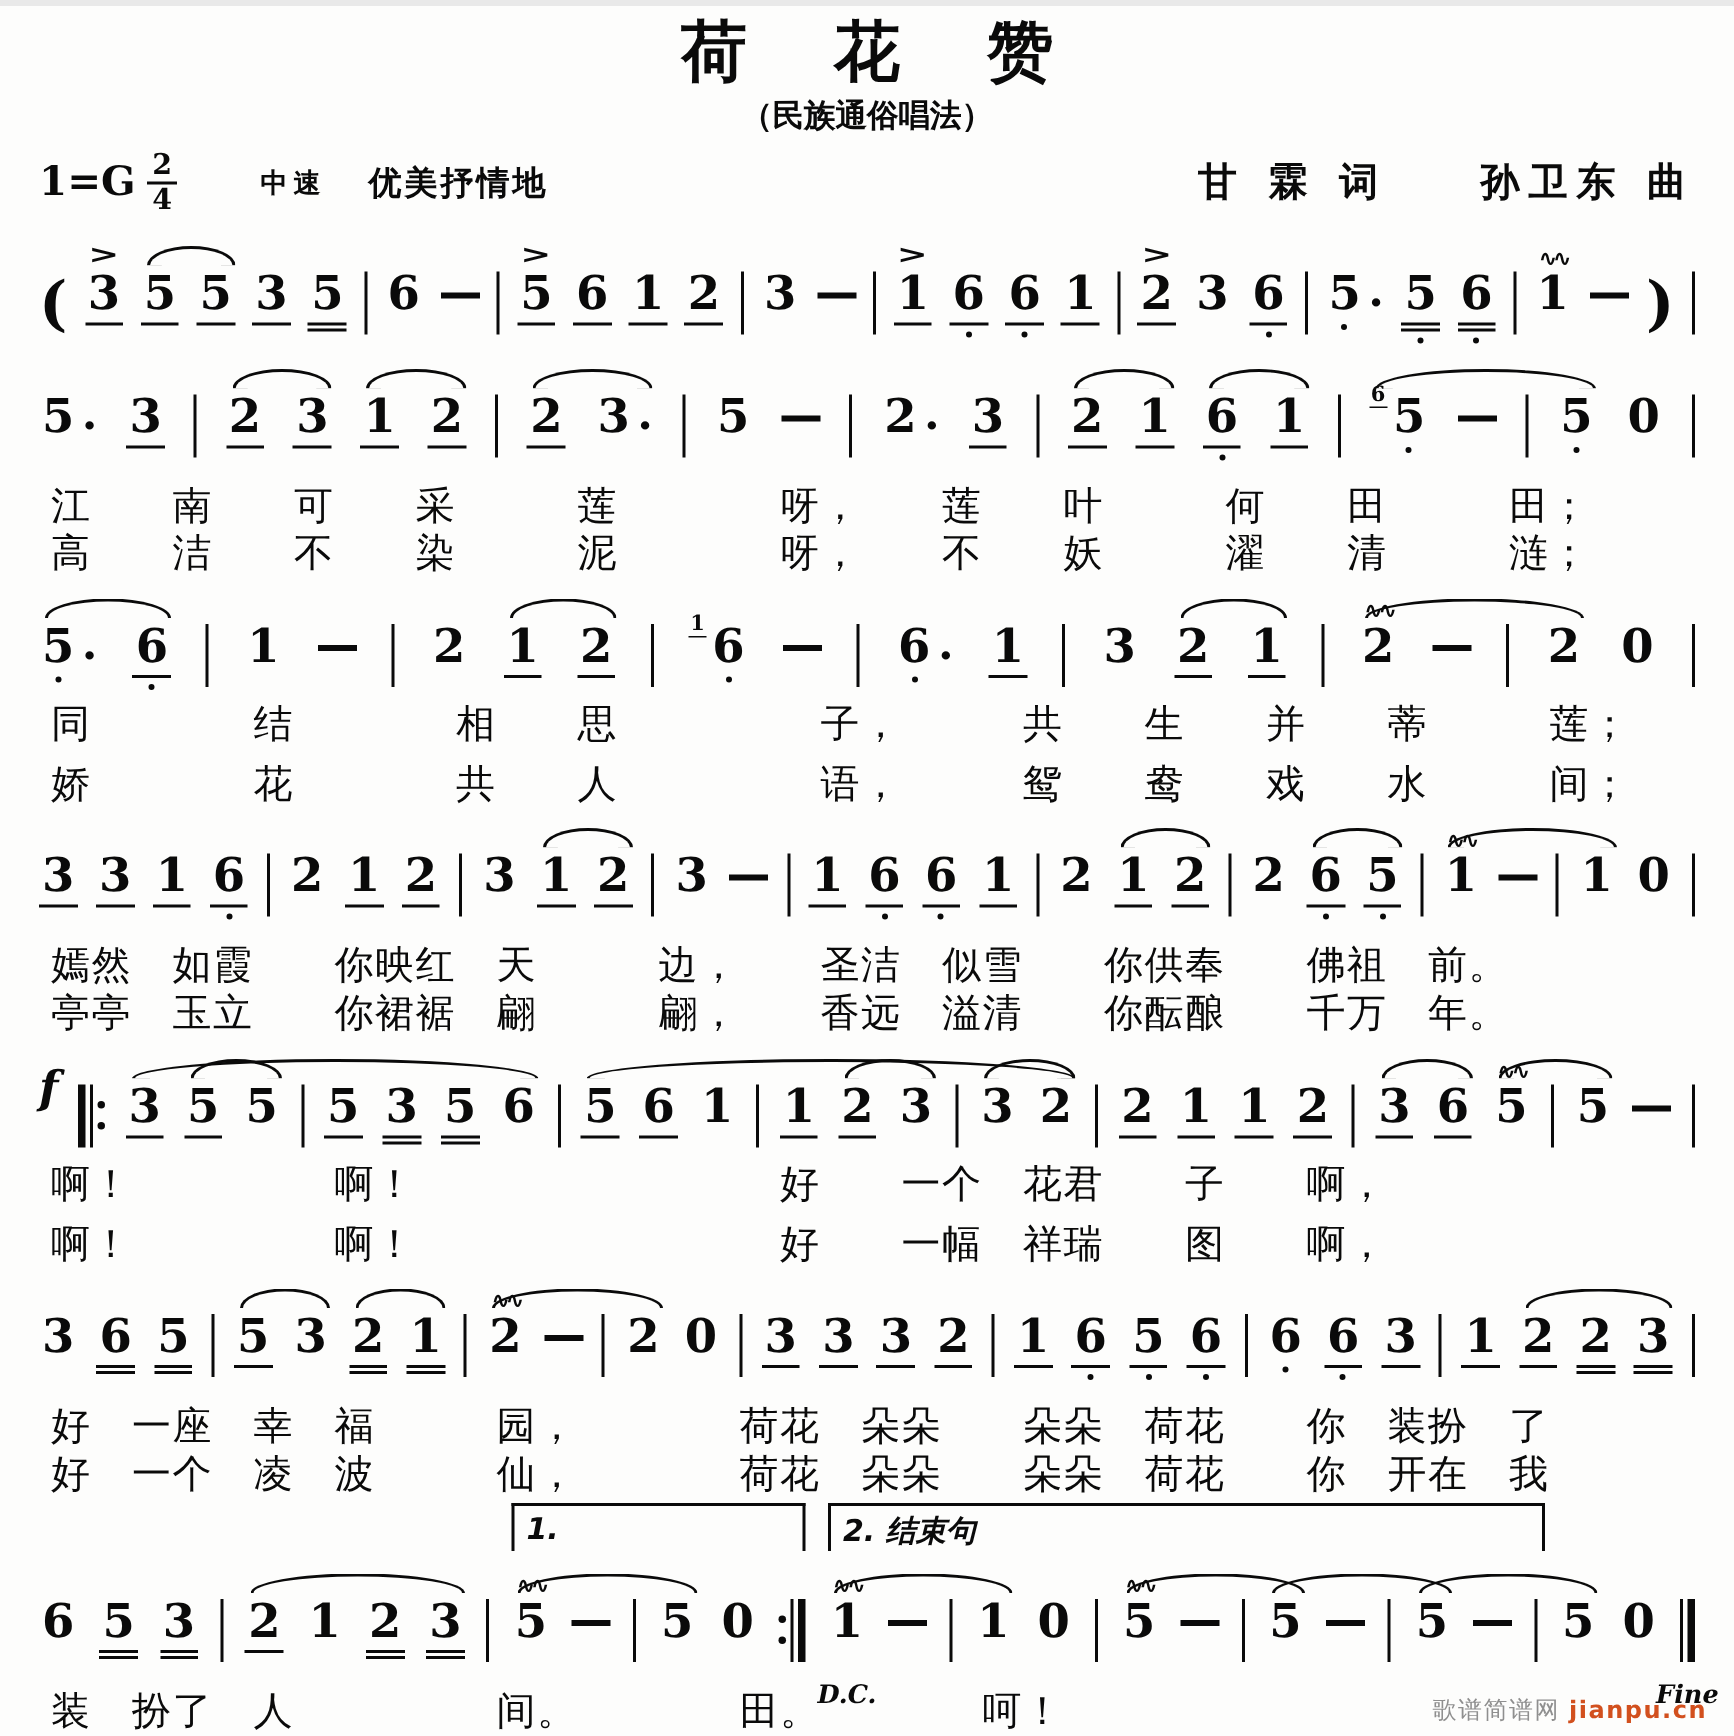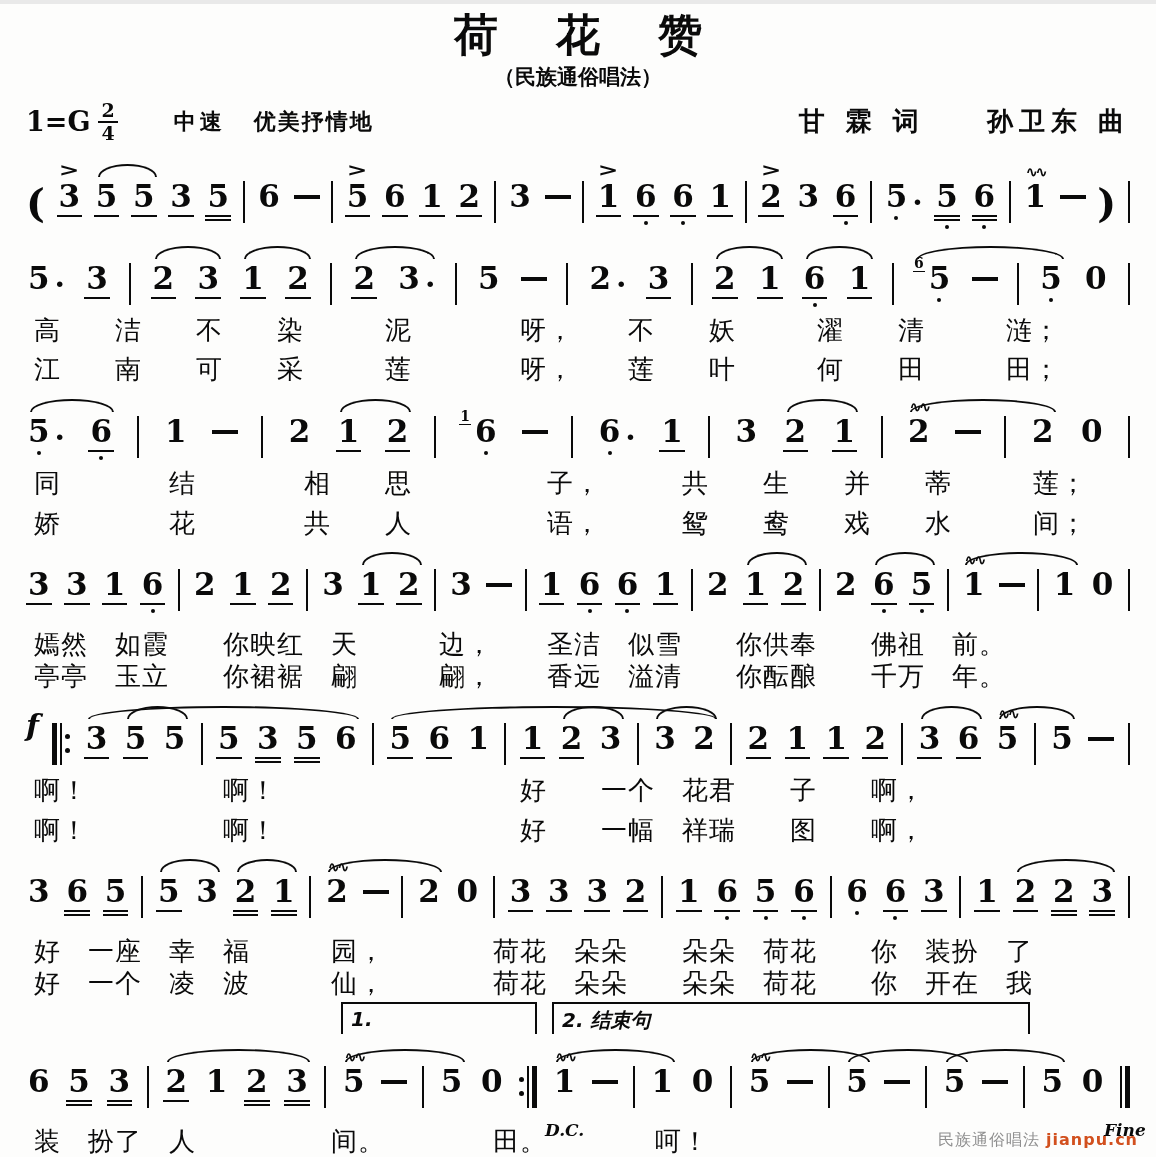--- a/index.html
+++ b/index.html
@@ -14,21 +14,21 @@
     text-align:center; font-size:44px; font-weight:bold; line-height:1.15;
     letter-spacing:58px; padding-left:58px;
     font-family:"DejaVu Serif", serif;
   }
   .subtitle{ text-align:center; font-size:21px; font-weight:bold; margin-top:2px; }
   .meta{ display:flex; align-items:center; margin-top:10px; font-weight:bold; }
   .keysig{ font-family:"DejaVu Serif", serif; font-size:27px; display:flex; align-items:center; }
   .frac{ display:inline-flex; flex-direction:column; align-items:center; margin-left:8px; line-height:1; }
   .frac .ftop{ font-size:19px; border-bottom:2px solid #0a0a0a; padding:0 3px 1px 3px; }
   .frac .fbot{ font-size:19px; padding-top:1px; }
-  .tempo{ font-size:22px; margin-left:56px; letter-spacing:4px; }
+  .tempo{ font-size:18px; margin-left:56px; letter-spacing:4px; }
   .expr{ font-size:22px; margin-left:28px; letter-spacing:2px; }
   .credits{ margin-left:auto; font-size:26px; letter-spacing:6px; }
   
   .score{ margin-top:14px; }
   .system{ position:relative; margin-top:6px; }
   .system.has-volta{ margin-top:10px; }
   .music-row{
     position:relative; display:flex; justify-content:space-between;
     align-items:flex-start; width:100%;
   }
@@ -658,22 +658,22 @@
               </div>
             </div>
           </div>
           <div class="slur" style="left: 129px; width: 62px;"></div>
           <div class="slur" style="left: 218px; width: 63px;"></div>
           <div class="slur" style="left: 329px; width: 76px;"></div>
           <div class="slur" style="left: 690px; width: 63px;"></div>
           <div class="slur" style="left: 780px; width: 63px;"></div>
           <div class="slur" style="left: 891px; width: 143px;"></div>
         </div>
+        <div class="lyric first">江　　南　　可　　采　　　莲　　　　呀，　　莲　　叶　　　何　　田　　　田；</div>
         <div class="lyric">高　　洁　　不　　染　　　泥　　　　呀，　　不　　妖　　　濯　　清　　　涟；</div>
-        <div class="lyric first">江　　南　　可　　采　　　莲　　　　呀，　　莲　　叶　　　何　　田　　　田；</div>
       </div>
       <div class="system">
         <div class="music-row">
           <div class="tok">
             <div class="above"></div>
             <div class="mid">
               <div class="dcol">
                 <div class="digit">5</div>
                 <div class="lodot"></div>
               </div>
@@ -2112,17 +2112,17 @@
           <div class="volta" style="left: 526px; width: 478px;">
             <div class="volta-label">2. 结束句</div>
           </div>
         </div>
         <div class="lyric first">装　扮了　人　　　　　间。　　　　田。　　　　呵！</div>
         <div class="lyric">开　在我　心</div>
       </div>
     </div>
 
   <div class="watermark">
-    <span class="wm-site" style="color: rgb(143, 143, 143);">民族通俗唱法</span>
+    <span class="wm-site" style="color: rgb(143, 143, 143);">歌谱简谱网</span>
     <a class="wm-link" href="#" style="color: rgb(210, 80, 30);">jianpu.cn</a>
   </div>
 
 </div>
 
 </body></html>

